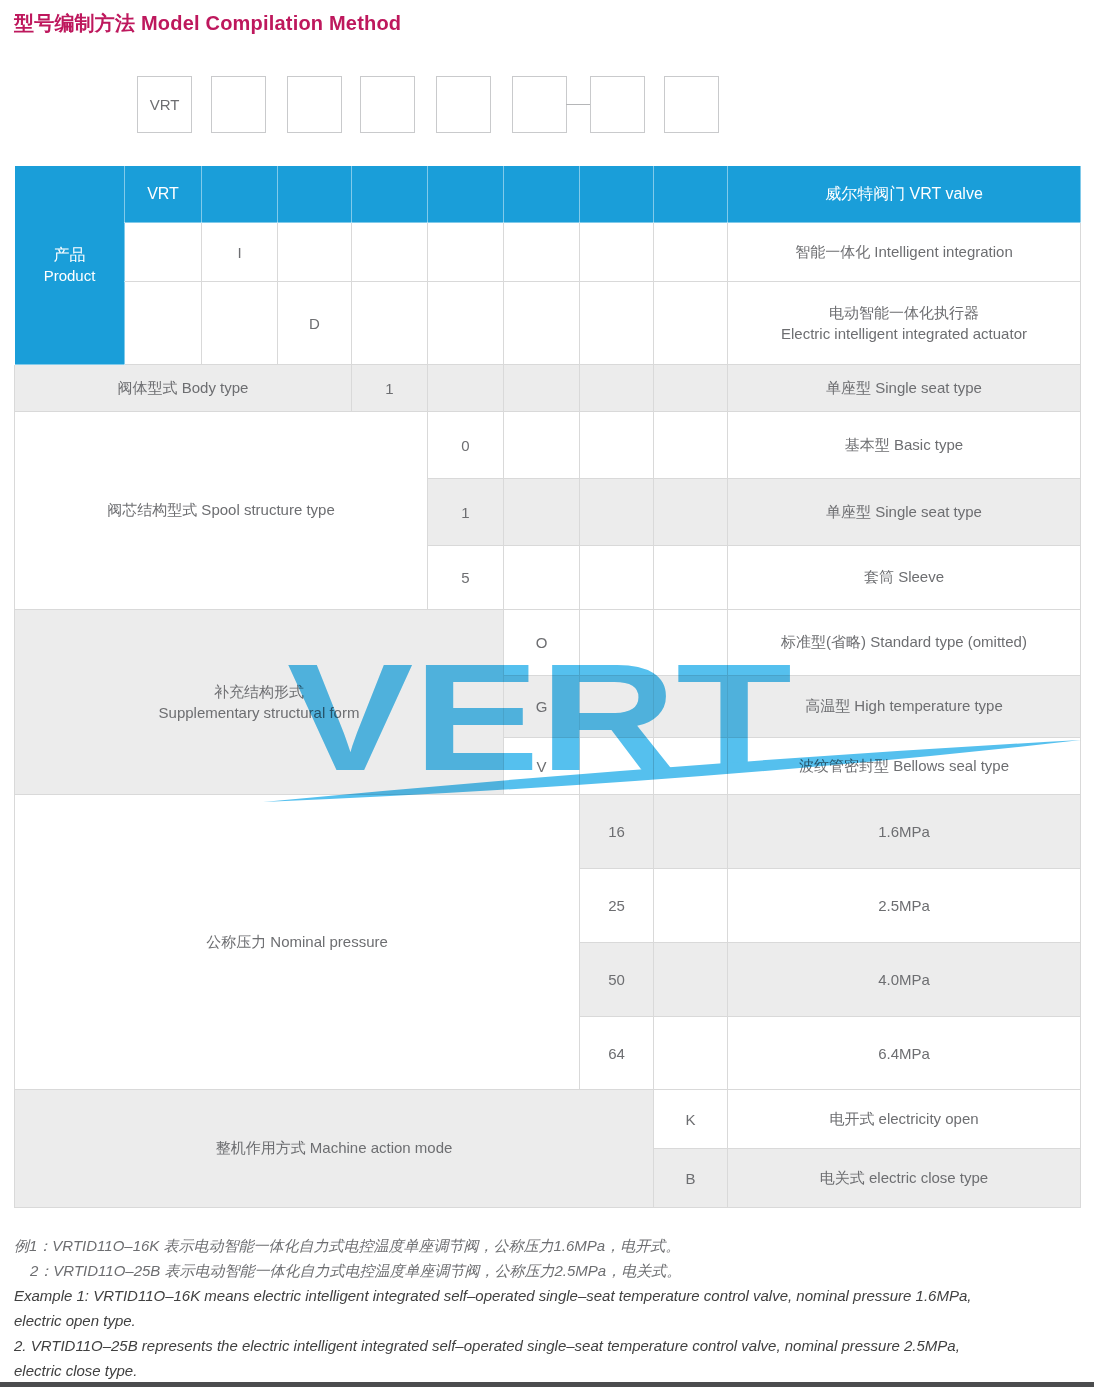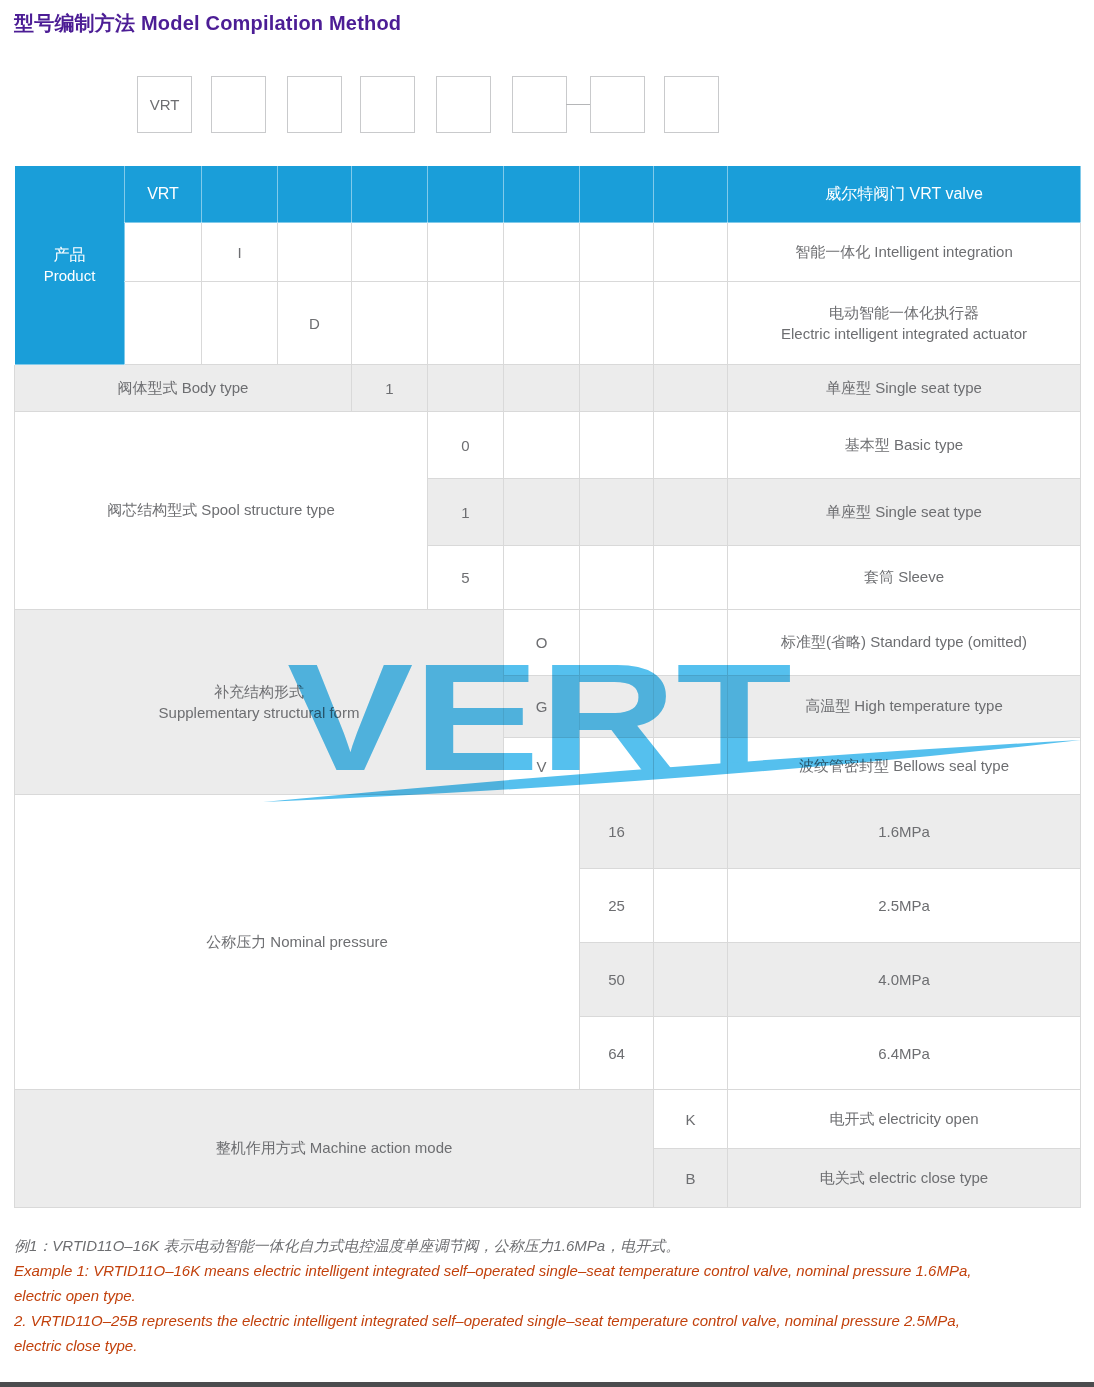--- a/index.html
+++ b/index.html
@@ -14,21 +14,21 @@
     height: 1387px;
     background: #ffffff;
     overflow: hidden;
   }
   .title {
     position: absolute;
     left: 14px;
     top: 10px;
     font-size: 20px;
     font-weight: 700;
-    color: #4c1d95;
+    color: #be185d;
     letter-spacing: 0.2px;
   }
   
   .code-box {
     position: absolute;
     top: 76px;
     width: 55px;
     height: 57px;
     border: 1px solid #c9cacc;
     background: #ffffff;
@@ -89,21 +89,21 @@
   .examples {
     position: absolute;
     left: 14px;
     top: 1233px;
     width: 1066px;
     font-style: italic;
   }
   .examples p {
     font-size: 15px;
     line-height: 25px;
-    color: #c2410c;
+    color: #404040;
     white-space: nowrap;
   }
   .examples p.cn { color: #6d6e71; }
   .examples p.indent { padding-left: 16px; }
   .bottom-bar {
     position: absolute;
     left: 0;
     bottom: 0;
     width: 100%;
     height: 5px;
@@ -269,20 +269,21 @@
     </tbody>
   </table>
 
   <svg class="watermark" width="880" height="200" viewBox="0 0 880 200">
     <text x="52" y="142" font-size="152" font-weight="bold" fill="#55c0ee" textLength="505" lengthAdjust="spacingAndGlyphs" font-family="Liberation Sans, DejaVu Sans, sans-serif">VERT</text>
     <path d="M 28 174 Q 450 134 846 112 Q 458 156 28 174 Z" fill="#55c0ee"></path>
   </svg>
 
   <div class="examples">
     <p class="cn">例1：VRTID11O–16K 表示电动智能一体化自力式电控温度单座调节阀，公称压力1.6MPa，电开式。</p>
+    <p class="cn indent">2：VRTID11O–25B 表示电动智能一体化自力式电控温度单座调节阀，公称压力2.5MPa，电关式。</p>
     <p>Example 1: VRTID11O–16K means electric intelligent integrated self–operated single–seat temperature control valve, nominal pressure 1.6MPa,</p>
     <p>electric open type.</p>
     <p>2. VRTID11O–25B represents the electric intelligent integrated self–operated single–seat temperature control valve, nominal pressure 2.5MPa,</p>
     <p>electric close type.</p>
   </div>
 
   <div class="bottom-bar"></div>
 
 </div>
 

